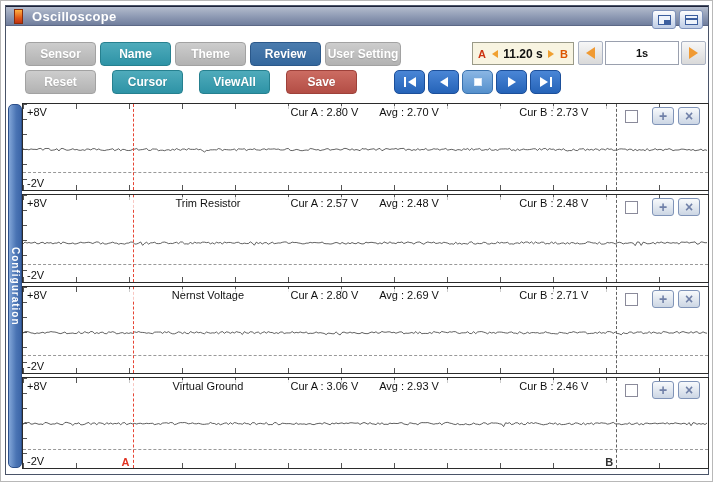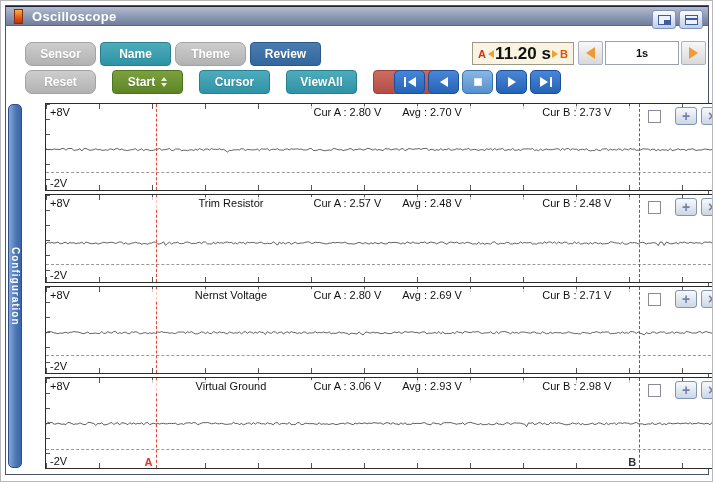--- a/index.html
+++ b/index.html
@@ -28,21 +28,21 @@
 
   
   #toolbar { position:absolute; left:0; top:27px; right:0; height:68px; background:#fff; }
   .tb-row { position:absolute; left:19px; display:flex; gap:4px; }
   #tb-row1 { top:9px; }
   #tb-row2 { top:37px;gap:16px; }
   .tb-btn { width:71px; height:24px; border-radius:4px; border:1px solid rgba(0,0,0,0.18);
     color:#fff; font-size:12px; font-weight:bold; display:flex; align-items:center; justify-content:center; gap:4px;
     text-shadow:0 1px 1px rgba(0,0,0,0.15); cursor:default; }
   .tb-btn.wide { width:76px; }
-  .v-gray  { background:linear-gradient(#cdcdcd, #b2b2b2); border-color:#a2a2a2;border-radius:7px; }
+  .v-gray  { background:linear-gradient(#cdcdcd, #b2b2b2); border-color:#a2a2a2; }
   .v-teal  { background:linear-gradient(#4fabbb, #2e93a6); border-color:#26808f; }
   .v-blue  { background:linear-gradient(#4b7cae, #33679d); border-color:#2b588a; }
   .v-green { background:linear-gradient(#7da03f, #5d8526); border-color:#4e731e; }
   .v-red   { background:linear-gradient(#cc6c62, #b34d45); border-color:#9e413a; }
   .spin { display:flex; flex-direction:column; gap:2px; margin-left:2px; }
   .spin i { display:block; width:0; height:0; border-left:3px solid transparent; border-right:3px solid transparent; }
   .spin .up { border-bottom:4px solid #e8f0d8; }
   .spin .dn { border-top:4px solid #e8f0d8; }
 
   
@@ -53,42 +53,42 @@
   .tri-l { width:0; height:0; border-top:5px solid transparent; border-bottom:5px solid transparent; border-right:8px solid #fff; }
   .tri-r { width:0; height:0; border-top:5px solid transparent; border-bottom:5px solid transparent; border-left:8px solid #fff; }
   .pb-bar { width:2px; height:10px; background:#fff; }
   .pb-sq { width:8px; height:8px; background:#fff; border:1px solid #d8e8f8; }
 
   
   #cursor-time { position:absolute; left:466px; top:9px; width:102px; height:23px;
     background:#f8f4e1; border:1px solid #9a9a88; display:flex; align-items:center; justify-content:space-between; padding:0 5px; }
   #ct-a { color:#cc3311; font-size:11px; font-weight:bold; }
   #ct-b { color:#dd5500; font-size:11px; font-weight:bold; }
-  #ct-val { color:#111; font-size:17px; font-weight:bold; }
+  #ct-val { color:#111; font-size:12px; font-weight:bold; }
   .ct-tri-l { width:0; height:0; border-top:4px solid transparent; border-bottom:4px solid transparent; border-right:6px solid #f0a030; }
   .ct-tri-r { width:0; height:0; border-top:4px solid transparent; border-bottom:4px solid transparent; border-left:6px solid #f0a030; }
 
   
   #scale-group { position:absolute; right:2px; top:8px; display:flex; gap:2px; align-items:center; }
   .arr-btn { width:25px; height:24px; border:1px solid #aab2c2; border-radius:2px;
     background:linear-gradient(#f7f7f7, #d9d9d9); display:flex; align-items:center; justify-content:center; }
   .arr-l { width:0; height:0; border-top:6px solid transparent; border-bottom:6px solid transparent; border-right:9px solid #f09a33; }
   .arr-r { width:0; height:0; border-top:6px solid transparent; border-bottom:6px solid transparent; border-left:9px solid #f09a33; }
   #scale-field { width:74px; height:24px; border:1px solid #9aa0ae; background:#fff;
     font-size:11px; font-weight:bold; color:#111; display:flex; align-items:center; justify-content:center; }
 
   
   #config-tab { position:absolute; left:2px; top:98px; width:14px; height:364px;
     background:linear-gradient(90deg, #82a6d8, #4a74b4 60%, #3c66a8);
     border:1px solid #2c4f8a; border-radius:5px;
     display:flex; align-items:center; justify-content:center; }
   #config-tab span { writing-mode:vertical-rl; color:#fff; font-size:10px; font-weight:bold; letter-spacing:1px; }
 
   
-  #channels { position:absolute; left:16px; top:97px; width:625px; height:366px;margin-left:23px; }
+  #channels { position:absolute; left:16px; top:97px; width:625px; height:366px; }
   .chan { position:absolute; left:0; width:687px; background:#fff; border:1px solid #2b2b2b; overflow:hidden; }
   #ch0 { top:0;  height:88px; }
   #ch1 { top:91px; height:89px; }
   #ch2 { top:183px; height:88px; }
   #ch3 { top:274px; height:92px; }
 
   .ticks-top { position:absolute; top:0; left:0; right:0; height:5px;
     background:repeating-linear-gradient(90deg, #555 0 1px, transparent 1px 53px); }
   .ticks-bot { position:absolute; bottom:0; left:0; right:0; height:5px;
     background:repeating-linear-gradient(90deg, #555 0 1px, transparent 1px 53px); }
@@ -144,32 +144,28 @@
           </div>
         <div class="tb-btn v-teal">
             <span>Name</span>
           </div>
         <div class="tb-btn v-gray">
             <span>Theme</span>
           </div>
         <div class="tb-btn v-blue">
             <span>Review</span>
           </div>
+        <div class="tb-btn v-gray wide">
+            <span>User Setting</span>
+          </div>
       </div>
       <div class="tb-row" id="tb-row2">
         <div class="tb-btn v-gray">
             <span>Reset</span>
           </div>
-        <div class="tb-btn v-green">
-          <span>Start</span>
-          <span class="spin">
-              <i class="up"></i>
-              <i class="dn"></i>
-            </span>
-        </div>
         <div class="tb-btn v-teal">
             <span>Cursor</span>
           </div>
         <div class="tb-btn v-teal">
             <span>ViewAll</span>
           </div>
         <div class="tb-btn v-red">
             <span>Save</span>
           </div>
       </div>
@@ -307,21 +303,21 @@
         <div class="ticks-bot"></div>
         <div class="ticks-left"></div>
         <div class="zero-line"></div>
         <div class="cursor-a"></div>
         <div class="cursor-b"></div>
         <div class="ch-txt ch-ymax">+8V</div>
         <div class="ch-ymin">-2V</div>
         <div class="ch-txt ch-name">Virtual Ground</div>
         <div class="ch-txt ch-cura">Cur A : 3.06 V</div>
         <div class="ch-txt ch-avg">Avg : 2.93 V</div>
-        <div class="ch-txt ch-curb">Cur B : 2.98 V</div>
+        <div class="ch-txt ch-curb">Cur B : 2.46 V</div>
         <div class="ch-ctrls">
           <span class="chk"></span>
           <span class="sq-btn">
               <span>+</span>
             </span>
           <span class="sq-btn">
               <span>×</span>
             </span>
         </div>
         <div class="ab-label ab-a">A</div>

